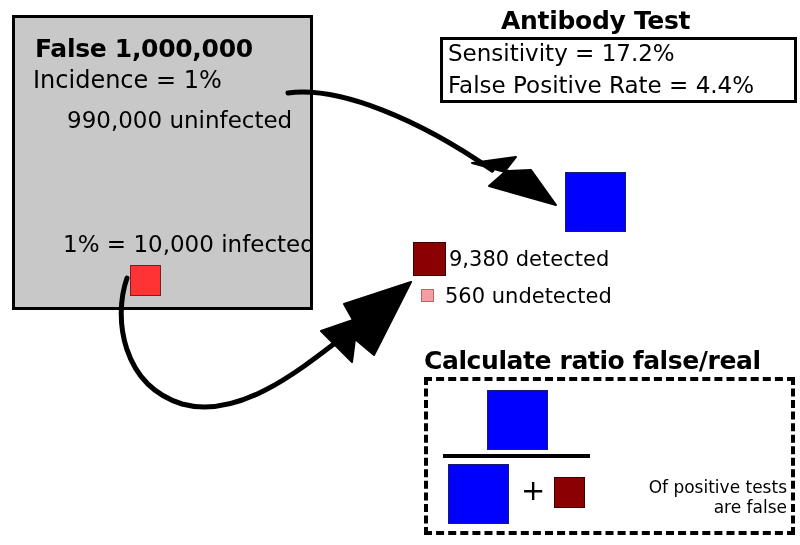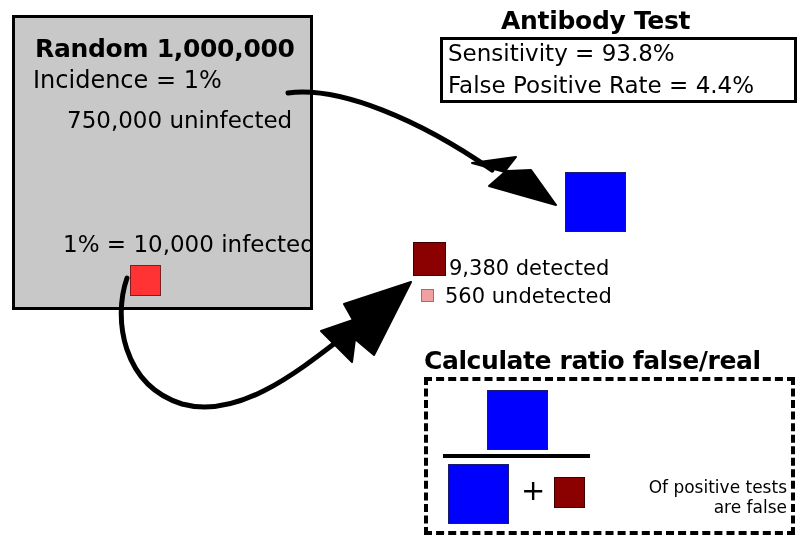--- a/index.html
+++ b/index.html
@@ -115,21 +115,20 @@
     width: 33px; height: 34px;
     background: #8b0000;
     border: 1.5px solid #3d0000;
     box-sizing: border-box;
   }
   #detected-label {
     position: absolute;
     left: 449px; top: 247px;
     font-size: 21px;
     white-space: nowrap;
-    margin-top: 9px;
   }
   #undetected-square {
     position: absolute;
     left: 421px; top: 289px;
     width: 13px; height: 13px;
     background: #f0a0a0;
     border: 1.5px solid #c06060;
     box-sizing: border-box;
   }
   #undetected-label {
@@ -215,30 +214,30 @@
     width: 800px; height: 545px;
     pointer-events: none;
   }
 </style>
 </head>
 <body>
 
 <div id="stage">
 
   <div id="population-box">
-    <div id="population-title">Random 1,000,000</div>
+    <div id="population-title">False 1,000,000</div>
     <div id="incidence-label">Incidence = 1%</div>
-    <div id="uninfected-label">750,000 uninfected</div>
+    <div id="uninfected-label">990,000 uninfected</div>
     <div id="infected-label">1% = 10,000 infected</div>
     <div id="infected-square"></div>
   </div>
 
   <div id="antibody-title">Antibody Test</div>
   <div id="antibody-box">
-    <div id="sensitivity-label">Sensitivity = 93.8%</div>
+    <div id="sensitivity-label">Sensitivity = 17.2%</div>
     <div id="fpr-label">False Positive Rate = 4.4%</div>
   </div>
 
   <div id="false-positive-square"></div>
 
   <div id="detected-square"></div>
   <div id="detected-label">9,380 detected</div>
   <div id="undetected-square"></div>
   <div id="undetected-label">560 undetected</div>
 

